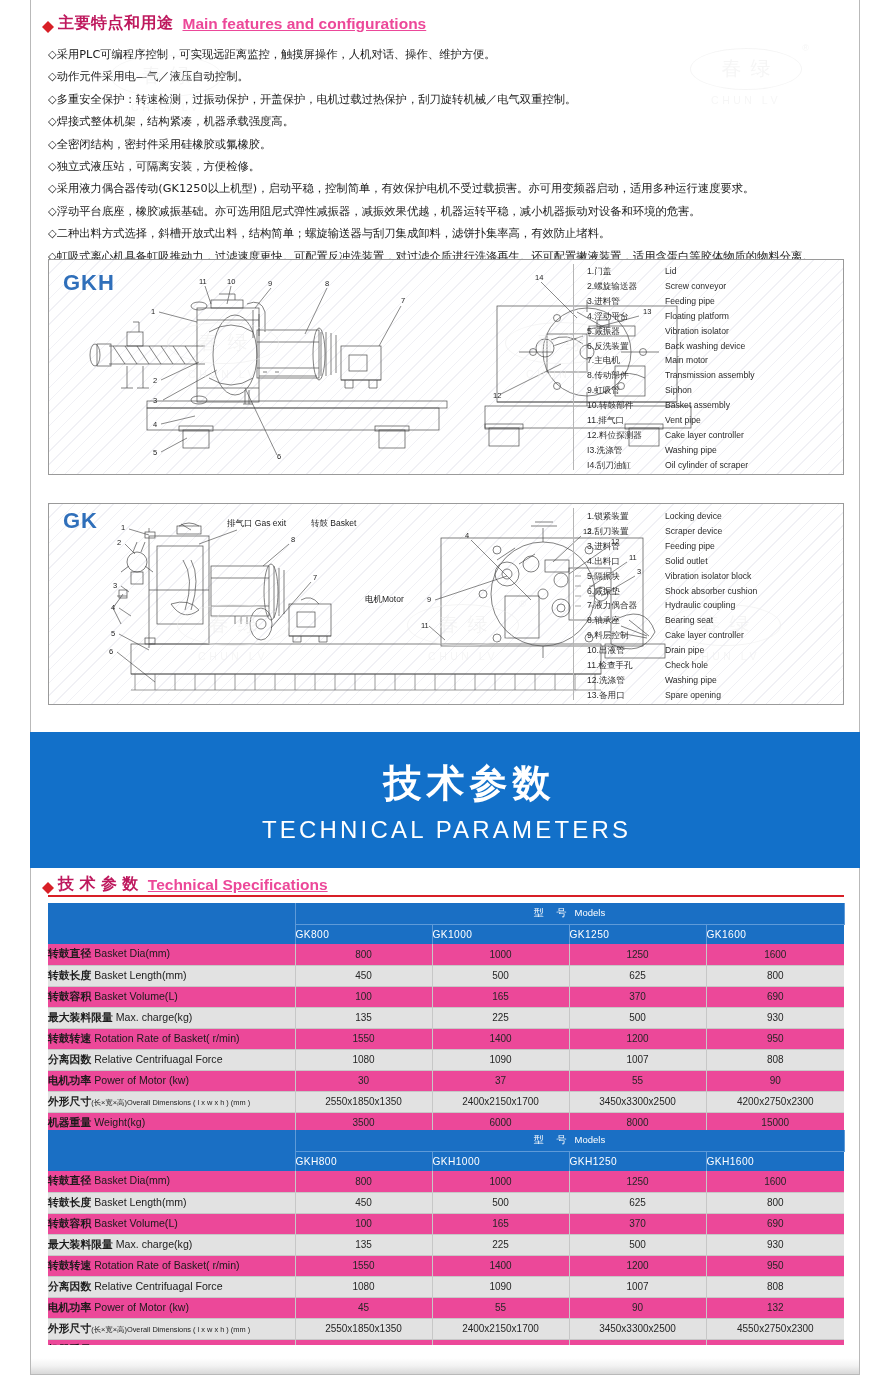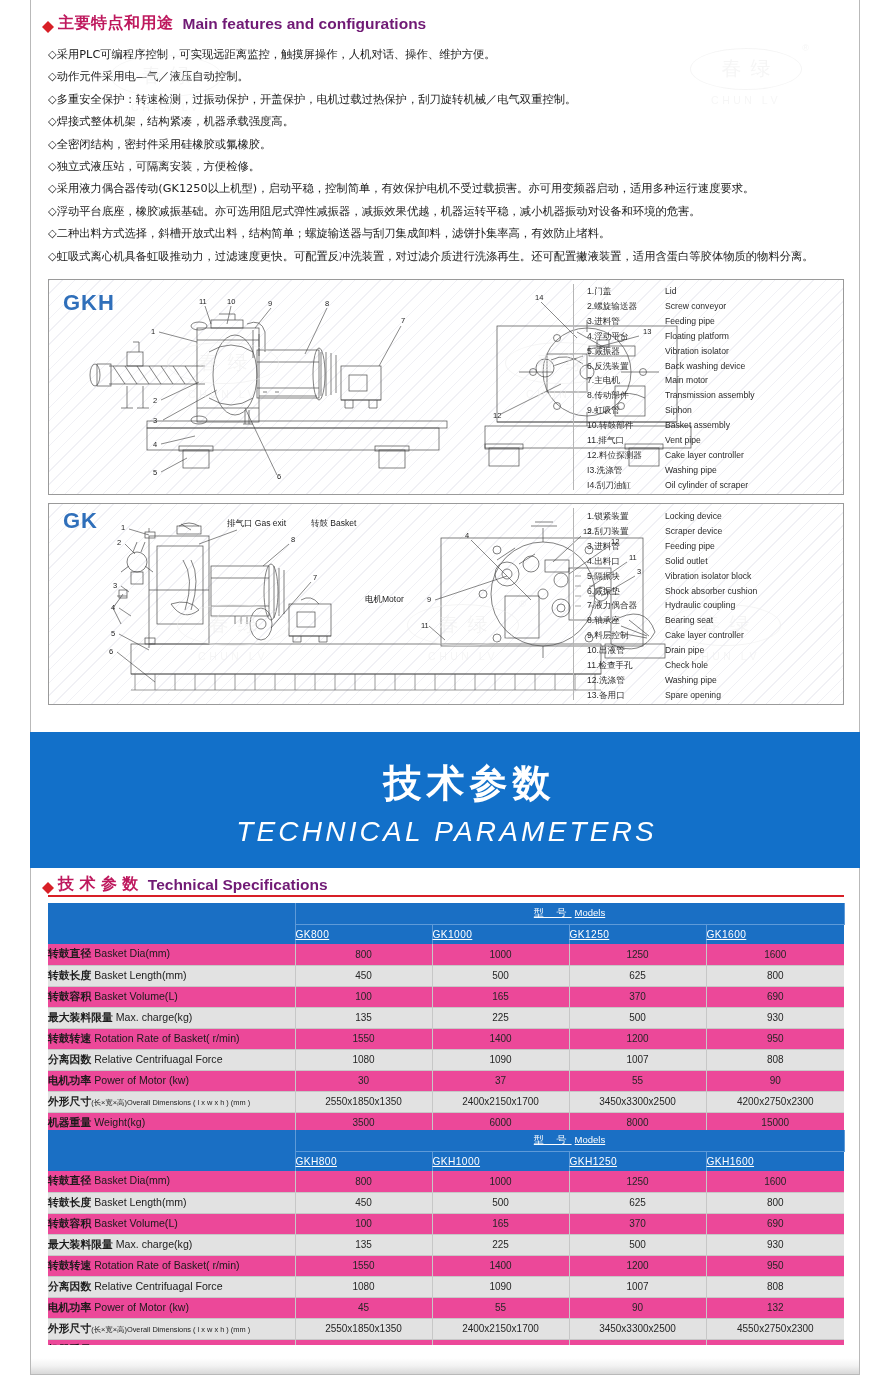--- a/index.html
+++ b/index.html
@@ -60,22 +60,23 @@
   }
   .sec-head .cn {
     font-size: 16px;
     font-weight: bold;
     color: #be185d;
     letter-spacing: 0.5px;
   }
   .sec-head .en {
     font-size: 15.5px;
     font-weight: bold;
-    color: #701a75;
+    color: #ec4899;
     margin-left: 5px;
+    text-decoration: underline;
   }
 
   
   .features {
     position: absolute;
     left: 48px; top: 44px;
     width: 810px;
   }
   .feat-line {
     font-size: 11.3px;
@@ -85,21 +86,21 @@
     font-family: "DejaVu Sans", "Liberation Sans", sans-serif;
   }
 
   
   .diagram-panel {
     position: absolute;
     border: 1px solid #9a9a9a;
     background: #ffffff;
     overflow: hidden;
   }
-  #panel-gkh { left: 48px; top: 279px; width: 796px; height: 216px; }
+  #panel-gkh { left: 48px; top: 259px; width: 796px; height: 216px; }
   #panel-gk  { left: 48px; top: 503px; width: 796px; height: 202px; }
 
   .panel-title {
     position: absolute;
     font-size: 22px;
     font-weight: bold;
     color: #2f6fba;
     letter-spacing: 1px;
   }
   .legend-divider {
@@ -178,47 +179,45 @@
     font-size: 38px;
     font-weight: bold;
     letter-spacing: 5px;
     text-indent: 5px;
     line-height: 1;
     padding-top: 32px;
     font-family: Liberation Sans, sans-serif;
     padding-left: 44px;
   }
   .banner .en {
-    font-size: 28px;
+    font-size: 24px;
     letter-spacing: 3.2px;
     text-indent: 3.2px;
     padding-top: 14px;
     font-weight: 300;
-    font-style: italic;
   }
 
   
   .underline-rule {
     position: absolute;
     height: 1.6px;
     background: #d81f26;
   }
   table.spec {
     position: absolute;
     border-collapse: collapse;
     table-layout: fixed;
     font-family: "Liberation Sans", "DejaVu Sans", sans-serif;
   }
   table.spec td, table.spec th { padding: 0; }
 
   .hdr-blank, .hdr-models, .hdr-model {
     background: #1a6fc4;
     color: #ffffff;
     border-right: 1px solid #5e9ad8;
-    text-decoration: underline;
   }
   .hdr-blank { border-right: 1px solid #5e9ad8; }
   .hdr-models {
     text-align: center;
     font-size: 10px;
     height: 21px;
     border-bottom: 1px solid #5e9ad8;
   }
   .hdr-models .mcn { letter-spacing: 5px; font-size: 10px; }
   .hdr-models .men { font-size: 9.5px; margin-left: 3px; }

